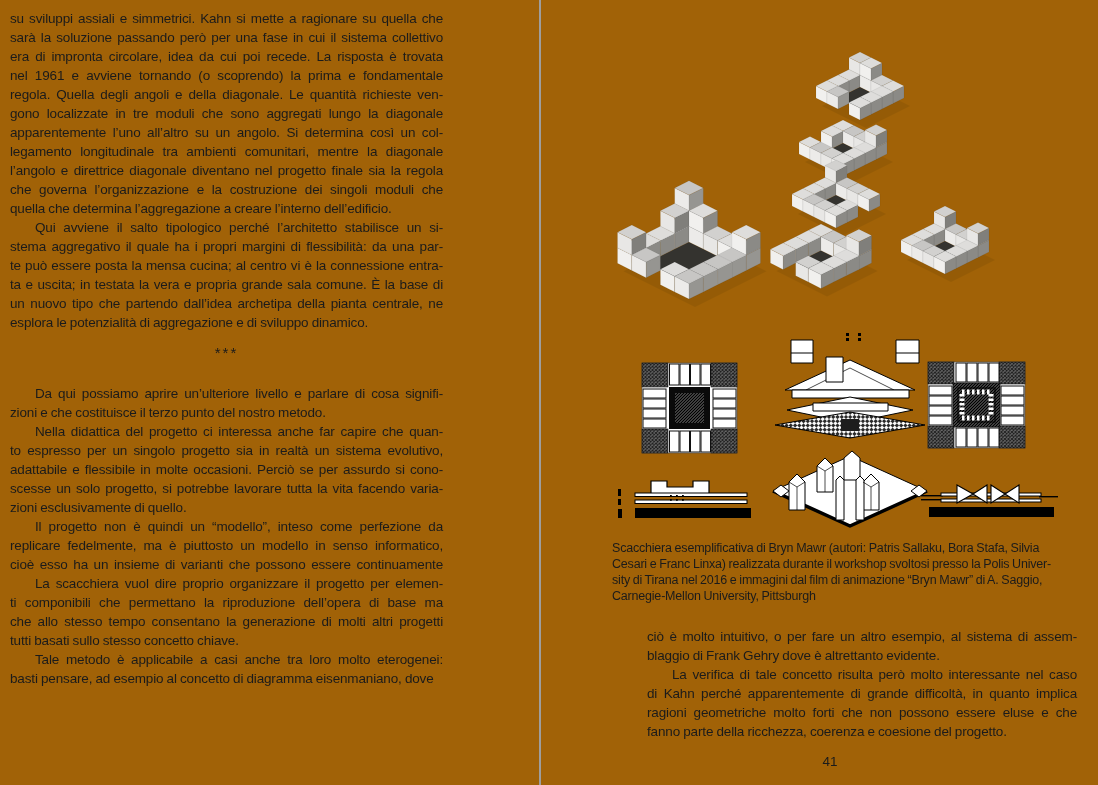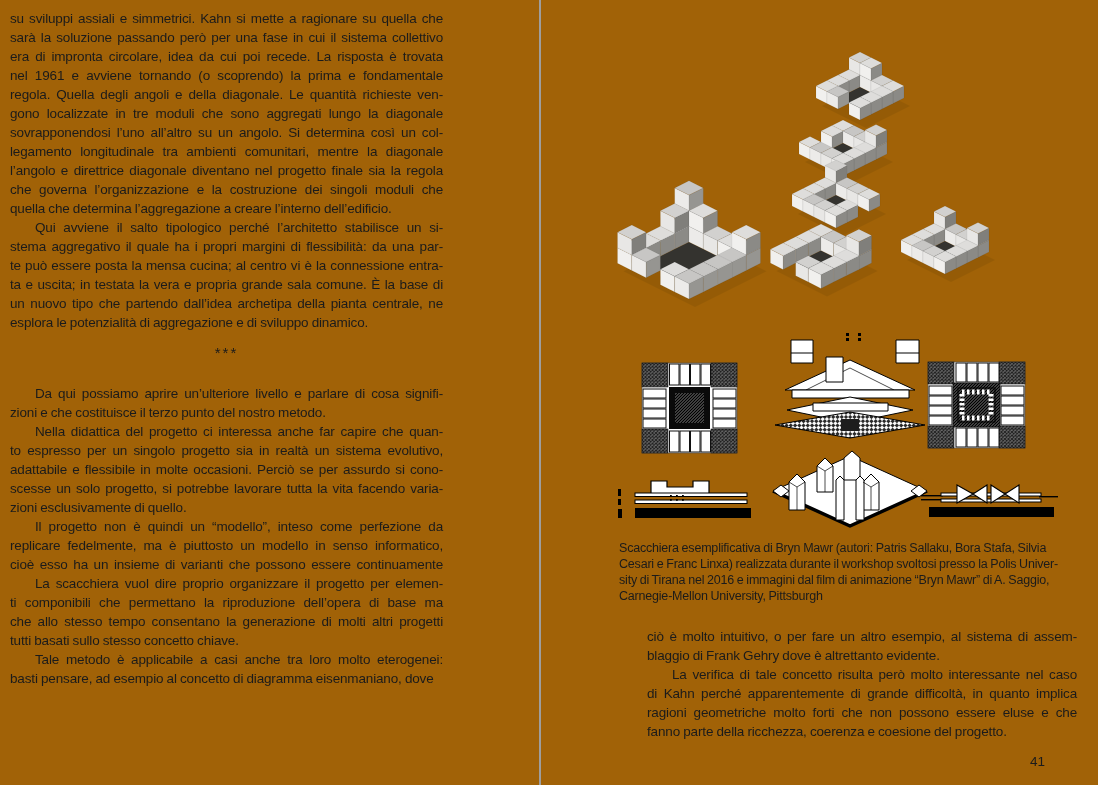--- a/index.html
+++ b/index.html
@@ -15,26 +15,26 @@
   .para{margin:0;}
   .tline{text-align:justify;text-align-last:justify;}
   .tline.lastline{text-align-last:left;}
   .para.indent .tline:first-child{text-indent:25px;}
 
   .separator{height:19px;line-height:19px;margin:11px 0 22px 0;text-align:center;
              font-size:15px;letter-spacing:2px;color:#1b1b1b;}
 
   .pagenum{position:absolute;top:754px;height:19px;text-align:center;font-size:13.5px;}
   .pagenum.l{left:24px;width:433px;margin-top:47px;}
-  .pagenum.r{left:66px;width:430px;text-align:right;}
+  .pagenum.r{left:66px;width:430px;}
 
   .photo-svg{position:absolute;left:0;top:0;}
   .diagrams-svg{position:absolute;left:0;top:330px;}
 
-  .caption{position:absolute;left:70px;top:540px;width:445px;
+  .caption{position:absolute;left:63px;top:540px;width:445px;
            font-size:12.5px;line-height:16px;letter-spacing:-0.2px;word-spacing:-0.5px;}
   .cline{white-space:nowrap;}
 
   .bodycol{position:absolute;left:66px;top:627px;width:430px;
            font-size:13.5px;line-height:19px;letter-spacing:-0.15px;word-spacing:-0.4px;margin-left:32px;}
 </style>
 </head>
 <body>
 
 <div class="spread">
@@ -42,21 +42,21 @@
   <div class="page left">
     <div class="textcol">
       <div>
           <div class="para">
             <div class="tline">su sviluppi assiali e simmetrici. Kahn si mette a ragionare su quella che</div>
             <div class="tline">sarà la soluzione passando però per una fase in cui il sistema collettivo</div>
             <div class="tline">era di impronta circolare, idea da cui poi recede. La risposta è trovata</div>
             <div class="tline">nel 1961 e avviene tornando (o scoprendo) la prima e fondamentale</div>
             <div class="tline">regola. Quella degli angoli e della diagonale. Le quantità richieste ven-</div>
             <div class="tline">gono localizzate in tre moduli che sono aggregati lungo la diagonale</div>
-            <div class="tline">sovrapponendosi l’uno all’altro su un angolo. Si determina così un col-</div>
+            <div class="tline">apparentemente l’uno all’altro su un angolo. Si determina così un col-</div>
             <div class="tline">legamento longitudinale tra ambienti comunitari, mentre la diagonale</div>
             <div class="tline">l’angolo e direttrice diagonale diventano nel progetto finale sia la regola</div>
             <div class="tline">che governa l’organizzazione e la costruzione dei singoli moduli che</div>
             <div class="tline lastline">quella che determina l’aggregazione a creare l’interno dell’edificio.</div>
           </div>
           <div class="para indent">
             <div class="tline">Qui avviene il salto tipologico perché l’architetto stabilisce un si-</div>
             <div class="tline">stema aggregativo il quale ha i propri margini di flessibilità: da una par-</div>
             <div class="tline">te può essere posta la mensa cucina; al centro vi è la connessione entra-</div>
             <div class="tline">ta e uscita; in testata la vera e propria grande sala comune. È la base di</div>

